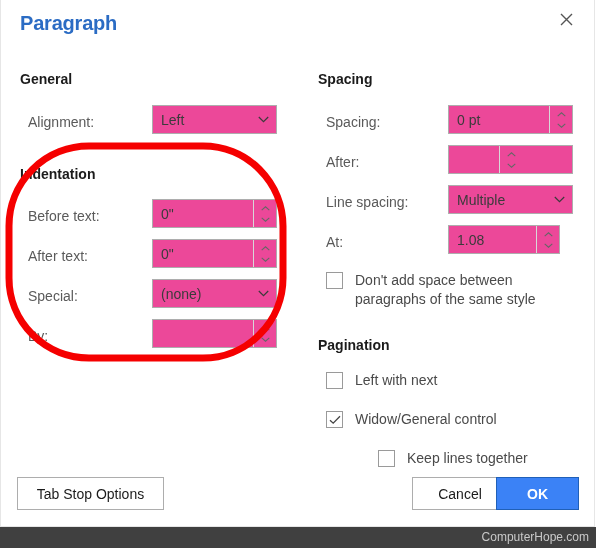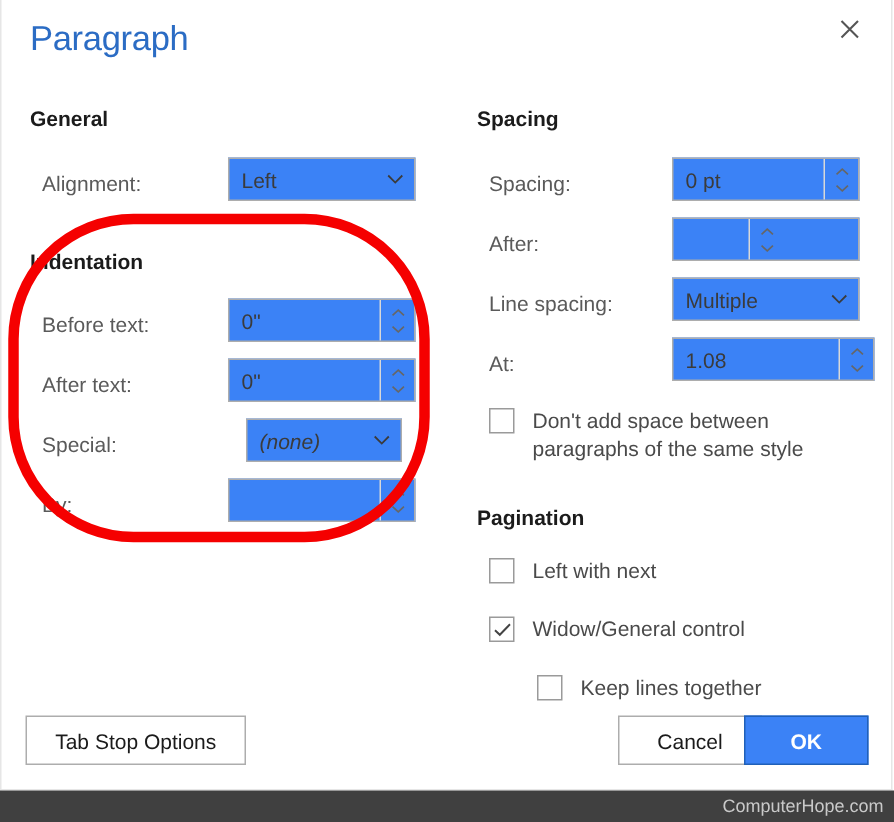--- a/index.html
+++ b/index.html
@@ -32,23 +32,23 @@
     box-sizing: border-box;
     border: 1px solid #e6e6e6;
     border-top: none;
     background: #ffffff;
   }
 
   .title {
     position: absolute;
     left: 20px;
     top: 12px;
-    font-size: 23px;
+    font-size: 20px;
     color: #2b6cc4;
-    font-weight: normal;
+    font-weight: bold;
     letter-spacing: -0.2px;
     white-space: nowrap;
   }
 
   .close-btn {
     position: absolute;
     right: 8px;
     top: 2px;
     width: 44px;
     height: 34px;
@@ -85,21 +85,21 @@
     font-size: 14px;
     color: #5a5a5a;
     white-space: nowrap;
   }
 
   
   .ctl {
     position: absolute;
     box-sizing: border-box;
     height: 29px;
-    background: #3b82f6;
+    background: #ec4899;
     border: 1px solid #adadad;
     display: flex;
     align-items: center;
   }
   .ctl .val {
     flex: 1;
     padding-left: 8px;
     font-size: 14px;
     color: #3b3b3b;
     white-space: nowrap;
@@ -278,21 +278,21 @@
             <svg width="9" height="5" viewBox="0 0 9 5">
                 <path d="M0.7 0.8 L4.5 4.2 L8.3 0.8" stroke="#666" stroke-width="1.1" fill="none"></path>
               </svg>
           </span>
         </span>
       </div>
     </div>
 
     <div class="field-row">
       <span class="field-label">Special:</span>
-      <div class="ctl" style="left:144px; top:2px; width:104px;font-style:italic;">
+      <div class="ctl" style="left:132px; top:2px; width:125px;">
         <span class="val">(none)</span>
         <span class="chev">
           <svg width="11" height="7" viewBox="0 0 11 7">
               <path d="M0.8 1 L5.5 5.7 L10.2 1" stroke="#3b3b3b" stroke-width="1.2" fill="none"></path>
             </svg>
         </span>
       </div>
     </div>
 
     <div class="field-row">
@@ -365,21 +365,21 @@
         <span class="chev">
           <svg width="11" height="7" viewBox="0 0 11 7">
               <path d="M0.8 1 L5.5 5.7 L10.2 1" stroke="#3b3b3b" stroke-width="1.2" fill="none"></path>
             </svg>
         </span>
       </div>
     </div>
 
     <div class="field-row">
       <span class="field-label">At:</span>
-      <div class="ctl" style="left:130px; top:2px; width:135px;">
+      <div class="ctl" style="left:130px; top:2px; width:112px;">
         <span class="val">1.08</span>
         <span class="spin">
           <span class="spin-up">
             <svg width="9" height="5" viewBox="0 0 9 5">
                 <path d="M0.7 4.2 L4.5 0.8 L8.3 4.2" stroke="#666" stroke-width="1.1" fill="none"></path>
               </svg>
           </span>
           <span class="spin-dn">
             <svg width="9" height="5" viewBox="0 0 9 5">
                 <path d="M0.7 0.8 L4.5 4.2 L8.3 0.8" stroke="#666" stroke-width="1.1" fill="none"></path>
@@ -406,21 +406,21 @@
 
     <div class="cb-row" style="margin-top:20px; margin-left:8px;">
       <span class="cbox">
         <svg width="12" height="10" viewBox="0 0 12 10" aria-hidden="true">
           <path d="M1 5.2 L4.2 8.2 L11 1.2" stroke="#444444" stroke-width="1.3" fill="none"></path>
         </svg>
       </span>
       <span class="cb-label">Widow/General control</span>
     </div>
 
-    <div class="cb-row" style="margin-top:20px; margin-left:0;padding-left:40px;">
+    <div class="cb-row" style="margin-top:20px; margin-left:20px;padding-left:40px;">
       <span class="cbox"></span>
       <span class="cb-label">Keep lines together</span>
     </div>
 
   </div>
 
   <button class="btn" id="tab-stop-button">Tab Stop Options</button>
   <button class="btn" id="cancel-button">Cancel</button>
   <button class="btn primary" id="ok-button">OK</button>
 

